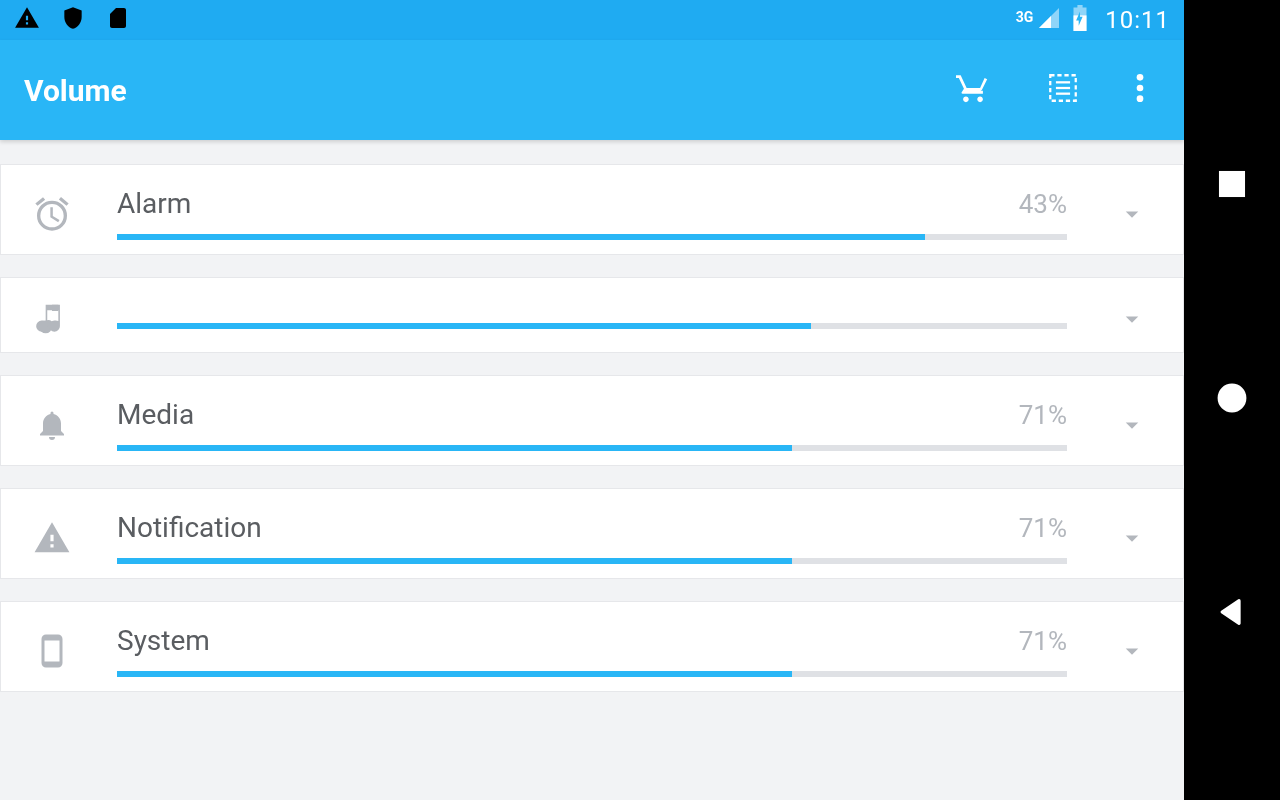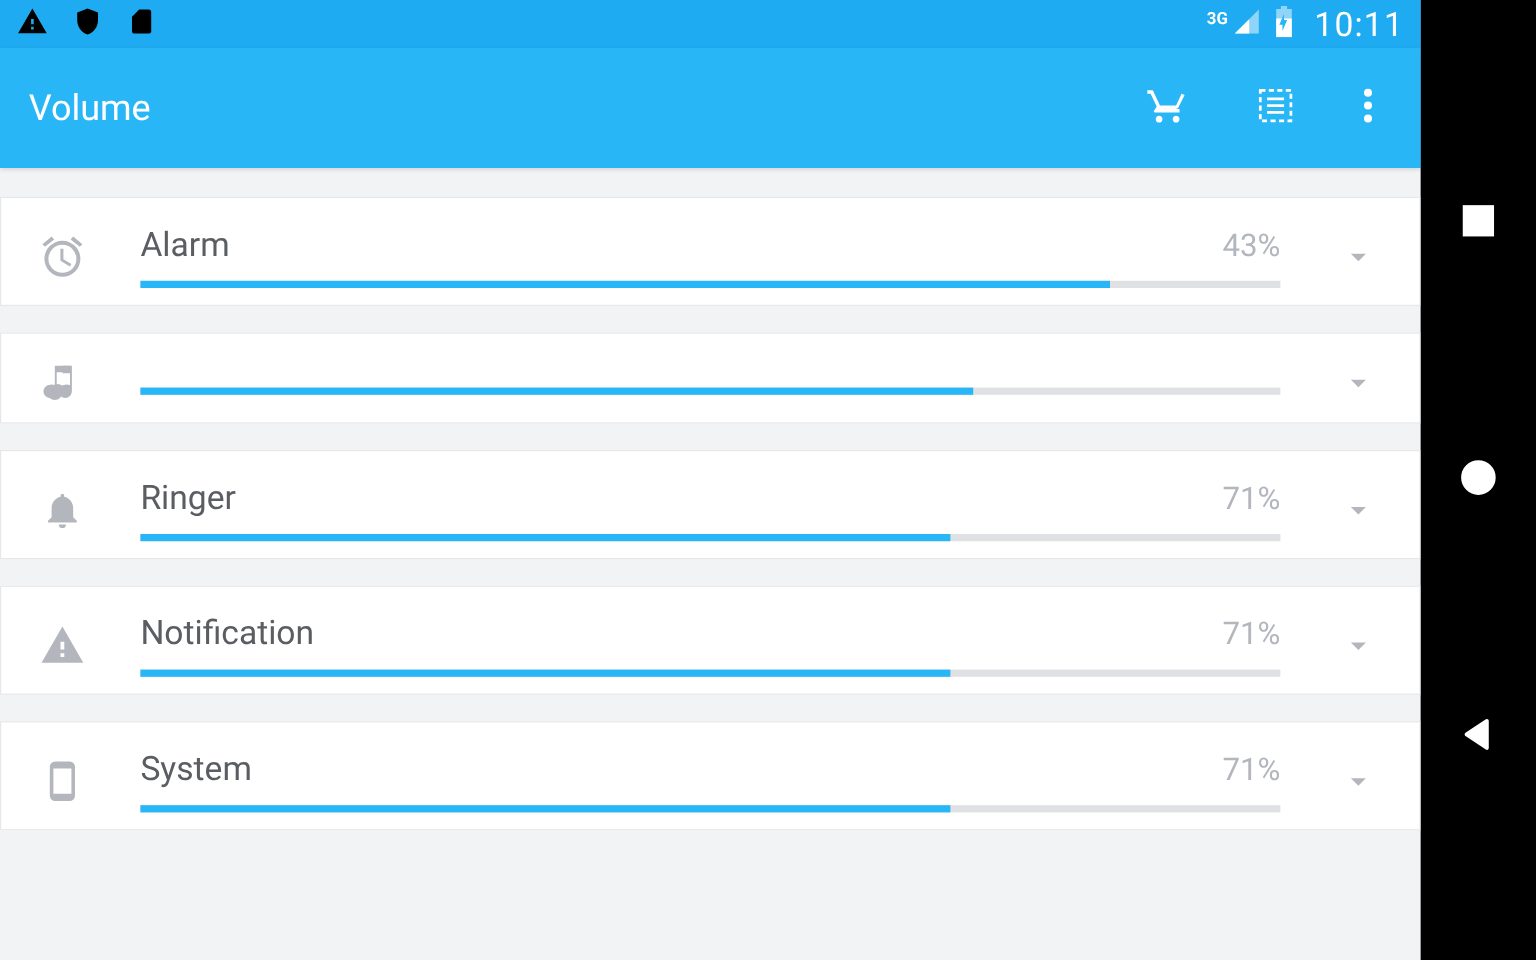--- a/index.html
+++ b/index.html
@@ -4,23 +4,23 @@
 <style>
   * { box-sizing: border-box; margin: 0; padding: 0; }
   html, body { width: 1280px; height: 800px; font-family: Roboto, Arial, sans-serif; overflow: hidden; }
   body { display: flex; background: #000; }
   .screen { width: 1184px; height: 800px; background: #f2f3f5; display: flex; flex-direction: column; }
   .navbar { width: 96px; height: 800px; background: #000; display: flex; flex-direction: column; align-items: center; justify-content: space-around; padding: 80px 0; }
   .navbar svg { fill: #fff; }
   .status-bar { height: 40px; background: #1fabf2; display: flex; align-items: center; padding: 0 14px; color: #fff; justify-content: flex-end; }
   .status-left { display: flex; align-items: center; gap: 20px; }
   .status-right { margin-left: auto; display: flex; align-items: center; gap: 10px; }
-  .status-right .clock { font-size: 28px; margin-left: 6px; letter-spacing: 1px; }
+  .status-right .clock { font-size: 24px; margin-left: 6px; letter-spacing: 1px; }
   .app-bar { height: 100px; background: #29b6f6; display: flex; align-items: center; padding: 0 24px; color: #fff; box-shadow: 0 2px 4px rgba(0,0,0,0.15); }
-  .app-title { font-size: 30px; font-weight: 400; }
+  .app-title { font-size: 30px; font-weight: 700; }
   .app-actions { margin-left: auto; display: flex; align-items: center; gap: 56px; padding-right: 16px; }
   .content { flex: 1; overflow: hidden; padding: 24px 0 0 0; }
   .card { background: #fff; border: 1px solid #e6e7ea; margin: 0 0 22px 0; padding: 22px 26px 14px 26px; display: flex; align-items: center; gap: 40px; }
   .card-icon { width: 50px; display: flex; justify-content: center; }
   .card-icon svg { fill: #b3b7bd; }
   .card-body { flex: 1; }
   .card-top { display: flex; align-items: baseline; }
   .card-label { font-size: 28px; color: #5a5d61; text-align: right; }
   .card-pct { margin-left: auto; font-size: 26px; color: #b3b7bd; }
   .progress { position: relative; height: 6px; background: #dfe1e5; margin-top: 14px; }
@@ -145,21 +145,21 @@
     </div>
 
     <div class="card">
       <div class="card-icon">
         <svg width="36" height="36" viewBox="0 0 24 24">
             <path d="M12 22a2 2 0 002-2h-4a2 2 0 002 2zm6-6V11c0-3.1-2-5.6-5-6.3V4a1 1 0 10-2 0v.7C8 5.4 6 7.9 6 11v5l-2 2v1h16v-1l-2-2z"></path>
           </svg>
       </div>
       <div class="card-body">
         <div class="card-top">
-          <span class="card-label">Ringer</span>
+          <span class="card-label">Media</span>
           <span class="card-pct">71%</span>
         </div>
         <div class="progress">
           <div class="progress-fill" style="width:71%"></div>
         </div>
       </div>
       <div class="card-chevron">
         <svg width="30" height="30" viewBox="0 0 24 24">
             <path d="M7 10l5 5 5-5z"></path>
           </svg>

